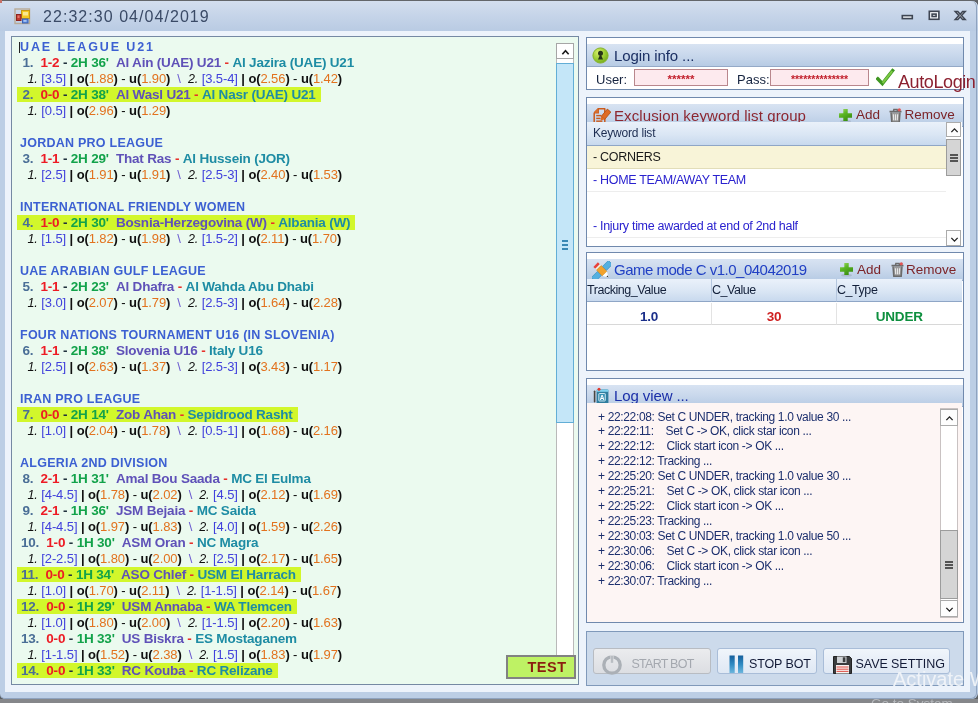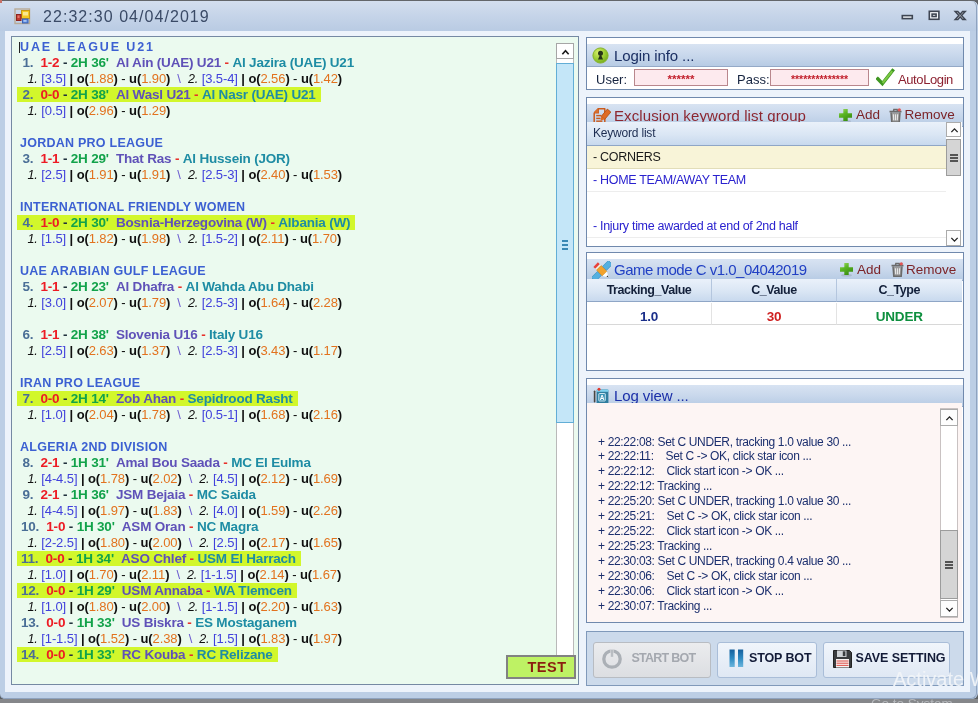--- a/index.html
+++ b/index.html
@@ -75,21 +75,21 @@
 #g-login { top:37px; height:53px; }
 #g-excl  { top:97px; height:150px; }
 #g-game  { top:251.5px; height:119px; }
 #g-log   { top:377.5px; height:245px; }
 
 
 #lbl-user { position:absolute; left:9px; top:34px; font-size:13px; color:#15233f; }
 #tb-user { position:absolute; left:47px; top:31px; width:94px; height:17px; background:#fdeaee; border:1px solid #b9878d; color:#c2202c; font-size:11.5px; text-align:center; line-height:19px; letter-spacing:0; font-weight:700;}
 #lbl-pass { position:absolute; left:150px; top:34px; font-size:13px; color:#15233f; }
 #tb-pass { position:absolute; left:183px; top:31px; width:99px; height:17px; background:#fdeaee; border:1px solid #b9878d; color:#c2202c; font-size:10.5px; text-align:center; line-height:19px; letter-spacing:0; font-weight:700;}
-#autologin { position:absolute; left:311px; top:33.5px; font-size:13px; letter-spacing:-0.4px; color:#8c2130; }
+#autologin { position:absolute; left:311px; top:33.5px; font-size:18px; letter-spacing:-0.4px; color:#8c2130; }
 #chk { position:absolute; left:289px; top:30px; }
 
 .hbtn { position:absolute; top:3px; font-size:13.5px; color:#7c2428; }
 .hicon { position:absolute; top:3.5px; }
 
 
 #kwtable { position:absolute; left:0; top:24px; width:374.5px; height:124px; background:#fff; }
 #kwhead { position:absolute; left:0; top:0; width:359px; height:23.5px;
   background:linear-gradient(#eaf1fa,#dae6f4 55%,#c8d9ee); border-bottom:1px solid #8fa6c6;
   font-size:12px; letter-spacing:-0.2px; color:#1c2c50; line-height:23.5px; padding-left:6px; }
@@ -100,33 +100,33 @@
 
 .sbcol { position:absolute; background:#fff; }
 .sbbtn { position:absolute; background:#fdfdfd; border:1px solid #ababab; }
 .sbthumb { position:absolute; background:#d5d5d5; border:1px solid #9c9c9c; }
 .gripd { position:absolute; left:3.5px; width:8px; height:1.6px; background:#555; }
 
 
 #gmtable { position:absolute; left:0; top:26px; width:374.5px; height:90px; }
 .gmh { position:absolute; top:0; height:23px; background:linear-gradient(#eaf1fa,#dae6f4 55%,#c8d9ee);
   border-bottom:1px solid #8fa6c6; border-right:1px solid #b4c6de; font-size:12.5px; letter-spacing:-0.45px; color:#13203a;
-  text-align:center; line-height:23px;font-weight:bold; }
+  line-height:23px; }
 .gmc { position:absolute; top:24px; height:22px; border-bottom:1px solid #d8d8d8; border-right:1px solid #e3e3e3;
   font-size:13.5px; letter-spacing:-0.2px; font-weight:700; text-align:center; line-height:27px; background:#fff; }
 
 
 #logbody { position:absolute; left:0; top:24px; width:374.5px; height:219px; background:#fdf5f4; }
 .logln { height:14.95px; line-height:14.95px; font-size:12px; letter-spacing:-0.35px; color:#1c2f6e; white-space:pre; }
-#loglines { position:absolute; left:11px; top:7px;margin-top:25px; }
+#loglines { position:absolute; left:11px; top:7px; }
 
 
 #btnpanel { position:absolute; left:586px; top:631px; width:377.5px; height:54.5px;
   background:#ccdaeb; border:1.5px solid #8099ba; }
-.bbtn { position:absolute; top:10px; height:36px; border-radius:3px; font-weight:700; font-size:12.5px; }
+.bbtn { position:absolute; top:16px; height:26px; border-radius:3px; font-weight:400; font-size:12.5px; }
 #b-start { left:5.5px; width:118px; background:linear-gradient(#ebecee,#dcdee2); border:1px solid #b8bcc2; color:#a4a8af; }
 #b-stop { left:130px; width:99.5px; background:linear-gradient(#f0f5fb,#dfe8f4); border:1px solid #a9bdd8; color:#131b37; }
 #b-save { left:235.5px; width:127px; background:linear-gradient(#f0f5fb,#dfe8f4); border:1px solid #a9bdd8; color:#131b37; }
 .blabel { position:absolute; top:8px; white-space:nowrap; }
 
 
 #wm1 { position:absolute; left:893px; top:668px; font-size:20px; color:#f2f5f9; opacity:0.95; white-space:nowrap; }
 #wm2 { position:absolute; left:871px; top:695.5px; font-size:13.5px; color:#b9bcc0; opacity:0.95; white-space:nowrap; }
 
 </style></head>
@@ -171,20 +171,21 @@
 <div class="ln"><span class="nh po"><i class="c-i">1.</i> <span class="c-br">[2.5]</span> <b class="c-p">|</b> <b class="c-ou">o(</b><span class="c-od">1.91</span><b class="c-ou">)</b> - <b class="c-ou">u(</b><span class="c-od">1.91</span><b class="c-ou">)</b>  <span class="c-bs">\</span>  <i class="c-i">2.</i> <span class="c-br">[2.5-3]</span> <b class="c-p">|</b> <b class="c-ou">o(</b><span class="c-od">2.40</span><b class="c-ou">)</b> - <b class="c-ou">u(</b><span class="c-od">1.53</span><b class="c-ou">)</b></span></div>
 <div class="ln"></div>
 <div class="ln"><span class="nh pl"><b class="c-lg">INTERNATIONAL FRIENDLY WOMEN</b></span></div>
 <div class="ln"><span class="hl pm"><b class="c-num">4.</b>  <b class="c-sc">1-0</b> <b class="c-d">-</b> <b class="c-tm">2H 30'</b>  <b class="c-t1">Bosnia-Herzegovina (W)</b> <b class="c-ts">-</b> <b class="c-t2">Albania (W)</b></span></div>
 <div class="ln"><span class="nh po"><i class="c-i">1.</i> <span class="c-br">[1.5]</span> <b class="c-p">|</b> <b class="c-ou">o(</b><span class="c-od">1.82</span><b class="c-ou">)</b> - <b class="c-ou">u(</b><span class="c-od">1.98</span><b class="c-ou">)</b>  <span class="c-bs">\</span>  <i class="c-i">2.</i> <span class="c-br">[1.5-2]</span> <b class="c-p">|</b> <b class="c-ou">o(</b><span class="c-od">2.11</span><b class="c-ou">)</b> - <b class="c-ou">u(</b><span class="c-od">1.70</span><b class="c-ou">)</b></span></div>
 <div class="ln"></div>
 <div class="ln"><span class="nh pl"><b class="c-lg">UAE ARABIAN GULF LEAGUE</b></span></div>
 <div class="ln"><span class="nh pm"><b class="c-num">5.</b>  <b class="c-sc">1-1</b> <b class="c-d">-</b> <b class="c-tm">2H 23'</b>  <b class="c-t1">Al Dhafra</b> <b class="c-ts">-</b> <b class="c-t2">Al Wahda Abu Dhabi</b></span></div>
 <div class="ln"><span class="nh po"><i class="c-i">1.</i> <span class="c-br">[3.0]</span> <b class="c-p">|</b> <b class="c-ou">o(</b><span class="c-od">2.07</span><b class="c-ou">)</b> - <b class="c-ou">u(</b><span class="c-od">1.79</span><b class="c-ou">)</b>  <span class="c-bs">\</span>  <i class="c-i">2.</i> <span class="c-br">[2.5-3]</span> <b class="c-p">|</b> <b class="c-ou">o(</b><span class="c-od">1.64</span><b class="c-ou">)</b> - <b class="c-ou">u(</b><span class="c-od">2.28</span><b class="c-ou">)</b></span></div>
 <div class="ln"></div>
+<div class="ln"><span class="nh pl"><b class="c-lg">FOUR NATIONS TOURNAMENT U16 (IN SLOVENIA)</b></span></div>
 <div class="ln"><span class="nh pm"><b class="c-num">6.</b>  <b class="c-sc">1-1</b> <b class="c-d">-</b> <b class="c-tm">2H 38'</b>  <b class="c-t1">Slovenia U16</b> <b class="c-ts">-</b> <b class="c-t2">Italy U16</b></span></div>
 <div class="ln"><span class="nh po"><i class="c-i">1.</i> <span class="c-br">[2.5]</span> <b class="c-p">|</b> <b class="c-ou">o(</b><span class="c-od">2.63</span><b class="c-ou">)</b> - <b class="c-ou">u(</b><span class="c-od">1.37</span><b class="c-ou">)</b>  <span class="c-bs">\</span>  <i class="c-i">2.</i> <span class="c-br">[2.5-3]</span> <b class="c-p">|</b> <b class="c-ou">o(</b><span class="c-od">3.43</span><b class="c-ou">)</b> - <b class="c-ou">u(</b><span class="c-od">1.17</span><b class="c-ou">)</b></span></div>
 <div class="ln"></div>
 <div class="ln"><span class="nh pl"><b class="c-lg">IRAN PRO LEAGUE</b></span></div>
 <div class="ln"><span class="hl pm"><b class="c-num">7.</b>  <b class="c-sc">0-0</b> <b class="c-d">-</b> <b class="c-tm">2H 14'</b>  <b class="c-t1">Zob Ahan</b> <b class="c-ts">-</b> <b class="c-t2">Sepidrood Rasht</b></span></div>
 <div class="ln"><span class="nh po"><i class="c-i">1.</i> <span class="c-br">[1.0]</span> <b class="c-p">|</b> <b class="c-ou">o(</b><span class="c-od">2.04</span><b class="c-ou">)</b> - <b class="c-ou">u(</b><span class="c-od">1.78</span><b class="c-ou">)</b>  <span class="c-bs">\</span>  <i class="c-i">2.</i> <span class="c-br">[0.5-1]</span> <b class="c-p">|</b> <b class="c-ou">o(</b><span class="c-od">1.68</span><b class="c-ou">)</b> - <b class="c-ou">u(</b><span class="c-od">2.16</span><b class="c-ou">)</b></span></div>
 <div class="ln"></div>
 <div class="ln"><span class="nh pl"><b class="c-lg">ALGERIA 2ND DIVISION</b></span></div>
 <div class="ln"><span class="nh pm"><b class="c-num">8.</b>  <b class="c-sc">2-1</b> <b class="c-d">-</b> <b class="c-tm">1H 31'</b>  <b class="c-t1">Amal Bou Saada</b> <b class="c-ts">-</b> <b class="c-t2">MC El Eulma</b></span></div>
 <div class="ln"><span class="nh po"><i class="c-i">1.</i> <span class="c-br">[4-4.5]</span> <b class="c-p">|</b> <b class="c-ou">o(</b><span class="c-od">1.78</span><b class="c-ou">)</b> - <b class="c-ou">u(</b><span class="c-od">2.02</span><b class="c-ou">)</b>  <span class="c-bs">\</span>  <i class="c-i">2.</i> <span class="c-br">[4.5]</span> <b class="c-p">|</b> <b class="c-ou">o(</b><span class="c-od">2.12</span><b class="c-ou">)</b> - <b class="c-ou">u(</b><span class="c-od">1.69</span><b class="c-ou">)</b></span></div>
@@ -378,21 +379,21 @@
   <div id="logbody">
     <div id="loglines">
 <div class="logln">+ 22:22:08: Set C UNDER, tracking 1.0 value 30 ...</div>
 <div class="logln">+ 22:22:11:&nbsp;&nbsp;&nbsp; Set C -&gt; OK, click star icon ...</div>
 <div class="logln">+ 22:22:12:&nbsp;&nbsp;&nbsp; Click start icon -&gt; OK ...</div>
 <div class="logln">+ 22:22:12: Tracking ...</div>
 <div class="logln">+ 22:25:20: Set C UNDER, tracking 1.0 value 30 ...</div>
 <div class="logln">+ 22:25:21:&nbsp;&nbsp;&nbsp; Set C -&gt; OK, click star icon ...</div>
 <div class="logln">+ 22:25:22:&nbsp;&nbsp;&nbsp; Click start icon -&gt; OK ...</div>
 <div class="logln">+ 22:25:23: Tracking ...</div>
-<div class="logln">+ 22:30:03: Set C UNDER, tracking 0.4 value 30 ...</div>
+<div class="logln">+ 22:30:03: Set C UNDER, tracking 1.0 value 50 ...</div>
 <div class="logln">+ 22:30:06:&nbsp;&nbsp;&nbsp; Set C -&gt; OK, click star icon ...</div>
 <div class="logln">+ 22:30:06:&nbsp;&nbsp;&nbsp; Click start icon -&gt; OK ...</div>
 <div class="logln">+ 22:30:07: Tracking ...</div>
     </div>
     <div class="sbcol" style="left:352.5px;top:5px;width:18px;height:210px;border:1px solid #c9c2c2"></div>
     <div class="sbbtn" style="left:352.5px;top:6px;width:18px;height:17.5px">
         <svg class="chev" style="left:4px;top:4px" viewBox="0 0 10 10">
           <path d="M1.5 6.8 L5 3.2 L8.5 6.8" fill="none" stroke="#222" stroke-width="1.5"></path>
         </svg>
       </div>

